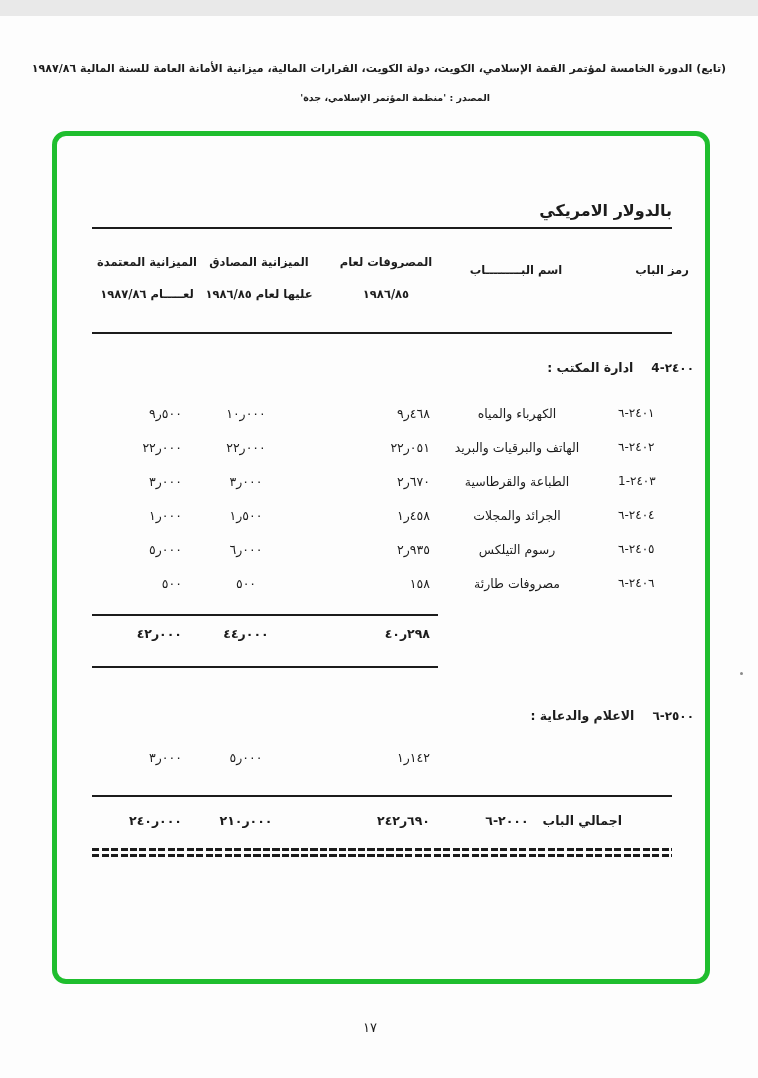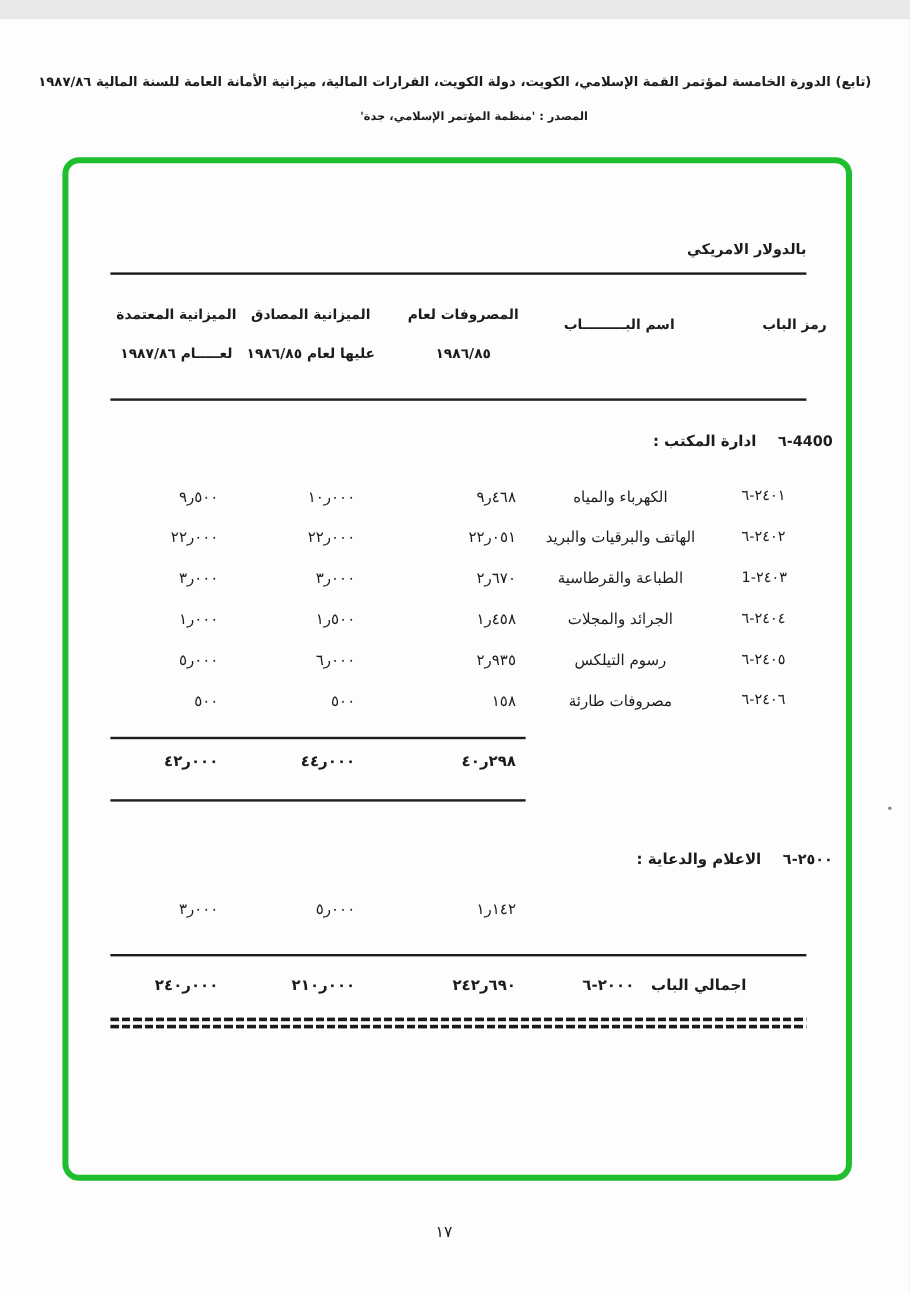--- a/index.html
+++ b/index.html
@@ -11,21 +11,21 @@
   }
   .abs { position:absolute; }
 
   
   .doc-header-1 { top:46px; left:24px; right:24px; text-align:center; font-size:11px; font-weight:bold; line-height:1.35; }
   .doc-header-2 { top:76px; right:268px; font-size:9.5px; font-weight:bold; }
 
   
   .frame { top:115px; left:52px; width:658px; height:853px; border:5px solid #1fbe2e; border-radius:14px; }
 
-  .currency { top:185px; right:86px; font-size:12px; font-weight:bold; }
+  .currency { top:185px; right:86px; font-size:16px; font-weight:bold; }
 
   
   .rule { position:absolute; background:#1c1c1c; height:2px; }
   .rule-currency { top:211px; left:92px; width:580px; }
   .rule-header   { top:316px; left:92px; width:580px; }
   .rule-sub-top  { top:598px; left:92px; width:346px; }
   .rule-sub-bot  { top:650px; left:92px; width:346px; }
   .rule-grand    { top:779px; left:92px; width:580px; }
 
   
@@ -52,21 +52,21 @@
   
   .sec-head { position:absolute; right:64px; display:flex; gap:18px; align-items:baseline; font-weight:bold; font-size:12.5px; }
   .sec-head .sec-code { font-size:12px; }
 
   
   .trow { position:absolute; left:0; width:100%; height:22px; font-size:12.5px; }
   .c { position:absolute; top:0; }
   .c-code  { right:56px;  width:84px;  text-align:left; font-size:12px; }
   .c-name  { right:136px; width:210px; text-align:center; }
   .c-spent { left:330px; width:100px; text-align:right; }
-  .c-appr  { left:196px; width:100px; text-align:right; }
+  .c-appr  { left:196px; width:100px; text-align:center; }
   .c-adop  { left:82px;  width:100px; text-align:right; }
   .totrow { font-weight:bold; }
 
   .grand-label { position:absolute; top:0; right:136px; display:flex; gap:14px; align-items:baseline; font-weight:bold; font-size:12.5px; }
 
   .pageno { top:1004px; left:0; width:740px; text-align:center; font-size:13px; letter-spacing:6px; }
 
   .scan-artifact { top:1073px; left:90px; width:262px; height:2px; background:#ababab; }
   .speck { top:656px; left:740px; width:3px; height:3px; background:#8a8a8a; border-radius:50%; }
 </style>
@@ -87,21 +87,21 @@
   <div class="colhead h-name">اسم البـــــــــاب</div>
   <div class="colhead h-spent-1">المصروفات لعام</div>
   <div class="colhead h-spent-2">١٩٨٦/٨٥</div>
   <div class="colhead h-appr-1">الميزانية المصادق</div>
   <div class="colhead h-appr-2">عليها لعام ١٩٨٦/٨٥</div>
   <div class="colhead h-adop-1">الميزانية المعتمدة</div>
   <div class="colhead h-adop-2">لعـــــام ١٩٨٧/٨٦</div>
   <div class="rule rule-header"></div>
 
   <div class="sec-head" style="top:344px;">
-    <span class="sec-code num">٦-4400</span>
+    <span class="sec-code num">4-٢٤٠٠</span>
     <span>ادارة المكتب :</span>
   </div>
 
   <div class="trow" style="top:390px;">
     <span class="c c-code num">٦-٢٤٠١</span>
     <span class="c c-name">الكهرباء والمياه</span>
     <span class="c c-spent num">٩ر٤٦٨</span>
     <span class="c c-appr num">١٠ر٠٠٠</span>
     <span class="c c-adop num">٩ر٥٠٠</span>
   </div>

